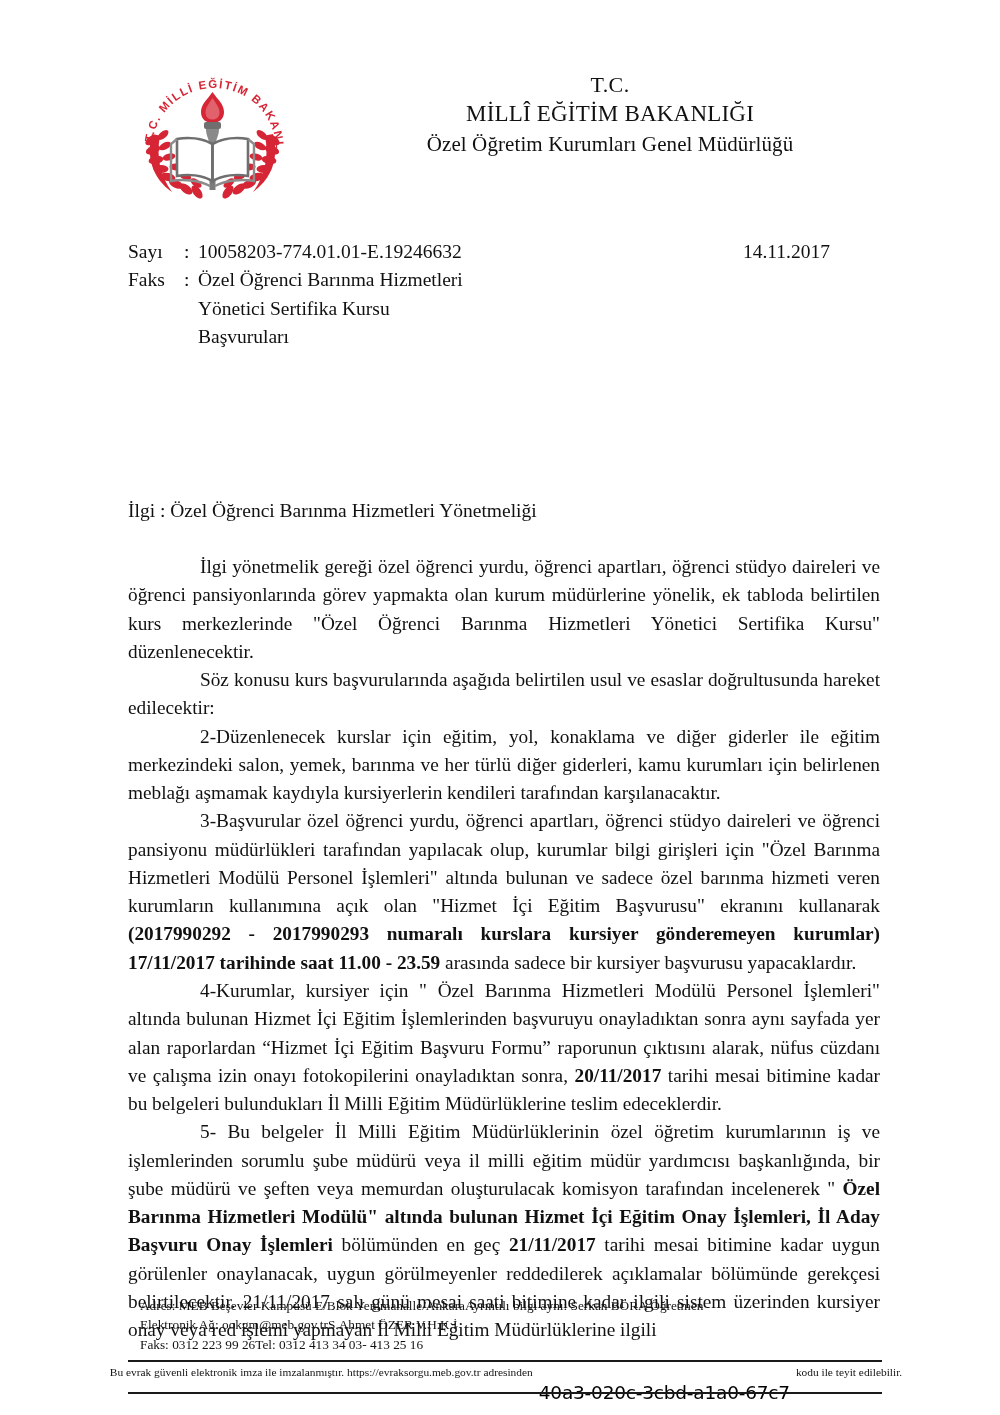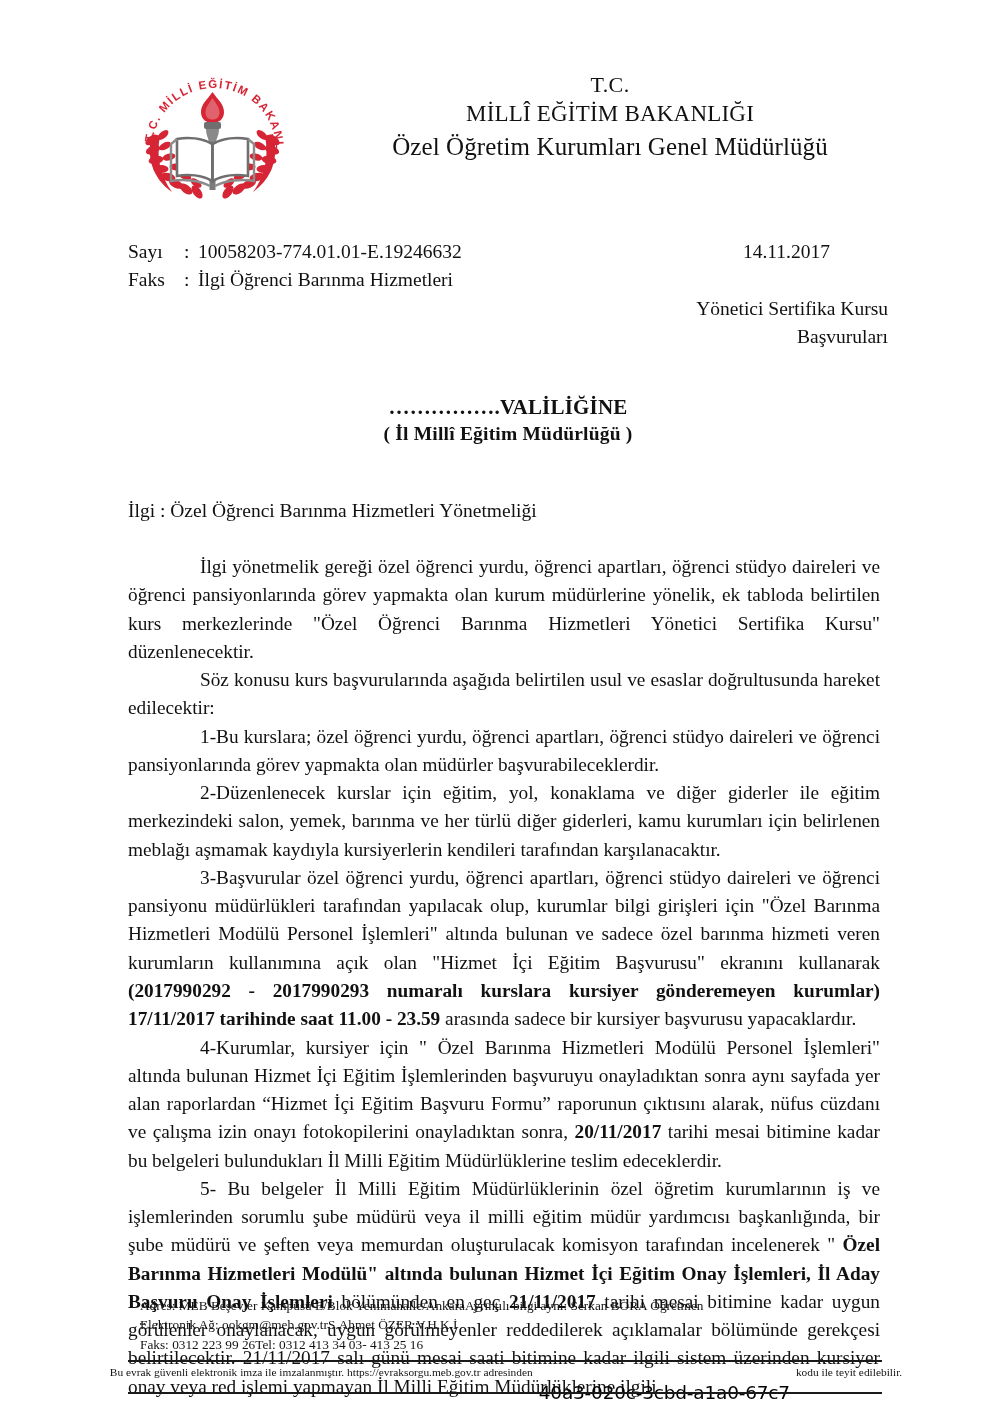--- a/index.html
+++ b/index.html
@@ -53,21 +53,21 @@
   }
   .org-tc {
     font-size: 22px;
     letter-spacing: 0.4px;
   }
   .org-ministry {
     font-size: 23px;
     letter-spacing: 0.2px;
   }
   .org-dept {
-    font-size: 25px;
+    font-size: 21px;
     letter-spacing: 0.1px;
   }
 
   
   .meta {
     position: absolute;
     left: 128px;
     top: 238px;
     width: 760px;
     font-size: 19.5px;
@@ -88,21 +88,20 @@
   .meta-value { flex: 1 1 auto; }
   .meta-date {
     position: absolute;
     right: 58px;
     top: 0;
     font-size: 19.5px;
     white-space: nowrap;
   }
   .meta-cont {
     padding-left: 70px;
-    text-align: right;
   }
 
   
   .addressee {
     position: absolute;
     left: 128px;
     top: 395px;
     width: 760px;
     text-align: center;
   }
@@ -283,41 +282,36 @@
 
     <div class="meta-row">
       <span class="meta-label">Sayı</span>
       <span class="meta-colon">:</span>
       <span class="meta-value">10058203-774.01.01-E.19246632</span>
     </div>
 
     <div class="meta-row">
       <span class="meta-label">Faks</span>
       <span class="meta-colon">:</span>
-      <span class="meta-value">İlgi Öğrenci Barınma Hizmetleri</span>
+      <span class="meta-value">Özel Öğrenci Barınma Hizmetleri</span>
     </div>
 
     <div class="meta-cont">Yönetici Sertifika Kursu</div>
     <div class="meta-cont">Başvuruları</div>
   </div>
 
-  <div class="addressee">
-    <div class="addressee-line1">…………….VALİLİĞİNE</div>
-    <div class="addressee-line2">( İl Millî Eğitim Müdürlüğü )</div>
-  </div>
 
   <div class="reference">İlgi  : Özel Öğrenci Barınma Hizmetleri Yönetmeliği</div>
 
   <div class="body-text">
 
     <p>İlgi yönetmelik gereği özel öğrenci yurdu, öğrenci apartları, öğrenci stüdyo daireleri ve öğrenci pansiyonlarında görev yapmakta olan kurum müdürlerine yönelik, ek tabloda belirtilen kurs merkezlerinde "Özel Öğrenci Barınma Hizmetleri Yönetici Sertifika Kursu" düzenlenecektir.</p>
 
     <p>Söz konusu kurs başvurularında aşağıda belirtilen usul ve esaslar doğrultusunda hareket edilecektir:</p>
 
-    <p>1-Bu kurslara;   özel öğrenci yurdu,  öğrenci apartları, öğrenci stüdyo daireleri ve öğrenci pansiyonlarında  görev yapmakta olan müdürler başvurabileceklerdir.</p>
 
     <p>2-Düzenlenecek kurslar için eğitim,  yol,  konaklama ve diğer giderler ile eğitim merkezindeki salon, yemek, barınma ve her türlü diğer giderleri, kamu kurumları için belirlenen meblağı aşmamak kaydıyla kursiyerlerin kendileri tarafından karşılanacaktır.</p>
 
     <p><span>3-Başvurular özel öğrenci yurdu, öğrenci apartları, öğrenci stüdyo daireleri ve öğrenci pansiyonu müdürlükleri tarafından yapılacak olup, kurumlar bilgi girişleri için "Özel Barınma Hizmetleri Modülü Personel İşlemleri" altında bulunan ve sadece özel barınma hizmeti veren kurumların kullanımına açık olan "Hizmet İçi Eğitim Başvurusu" ekranını kullanarak </span><span class="b">(2017990292 - 2017990293 numaralı kurslara kursiyer gönderemeyen kurumlar) 17/11/2017 tarihinde saat 11.00 - 23.59</span><span> arasında  sadece bir kursiyer başvurusu yapacaklardır.</span></p>
 
     <p><span>4-Kurumlar, kursiyer için " Özel Barınma Hizmetleri Modülü Personel İşlemleri" altında bulunan Hizmet İçi Eğitim İşlemlerinden başvuruyu onayladıktan sonra aynı sayfada yer alan raporlardan “Hizmet İçi Eğitim Başvuru Formu” raporunun çıktısını alarak,  nüfus cüzdanı ve çalışma izin onayı  fotokopilerini onayladıktan sonra, </span><span class="b">20/11/2017</span><span> tarihi mesai bitimine kadar bu belgeleri bulundukları İl Milli Eğitim Müdürlüklerine teslim edeceklerdir.</span></p>
 
     <p><span>5- Bu belgeler İl Milli Eğitim Müdürlüklerinin özel öğretim kurumlarının iş ve işlemlerinden sorumlu şube müdürü veya il milli eğitim müdür yardımcısı başkanlığında, bir şube müdürü ve şeften veya memurdan oluşturulacak komisyon tarafından incelenerek " </span><span class="b">Özel Barınma Hizmetleri Modülü" altında bulunan Hizmet İçi Eğitim Onay İşlemleri, İl Aday Başvuru Onay İşlemleri</span><span> bölümünden en geç </span><span class="b">21/11/2017</span><span> tarihi mesai bitimine kadar uygun görülenler onaylanacak, uygun görülmeyenler reddedilerek açıklamalar bölümünde gerekçesi belirtilecektir. 21/11/2017 salı günü mesai saati bitimine kadar ilgili sistem üzerinden kursiyer onay veya red işlemi yapmayan İl Milli Eğitim Müdürlüklerine ilgili</span></p>
 
   </div>

